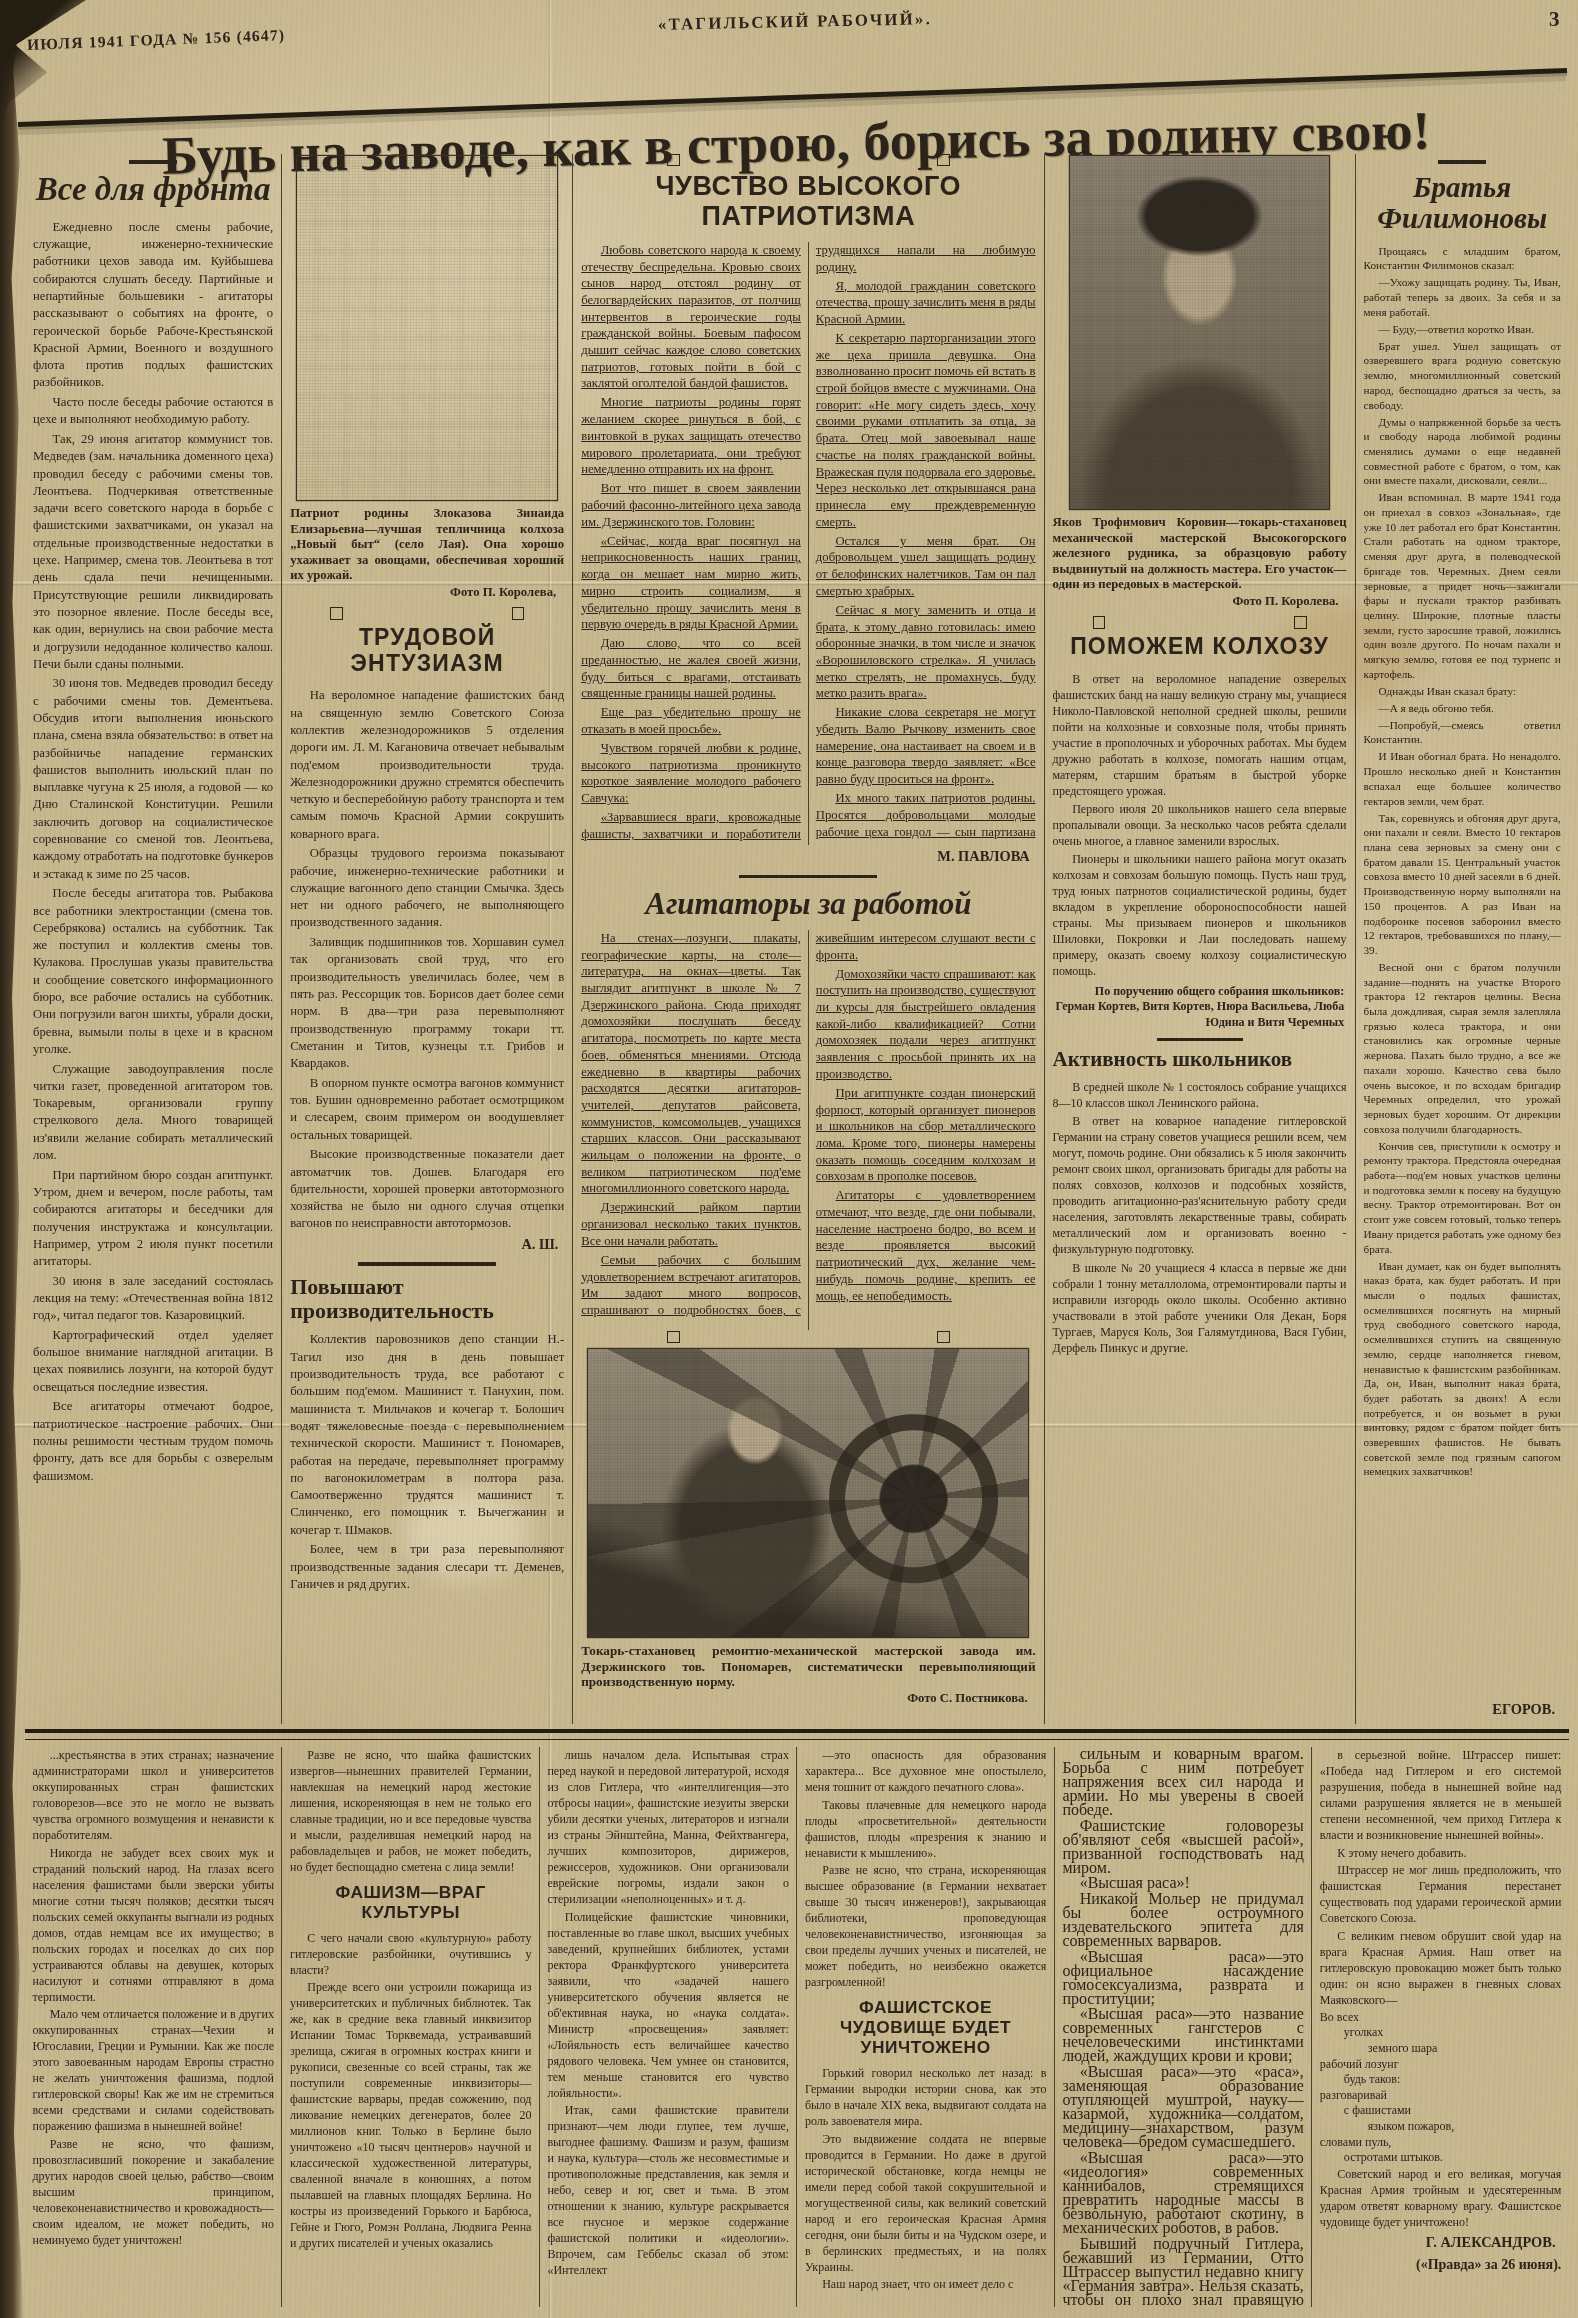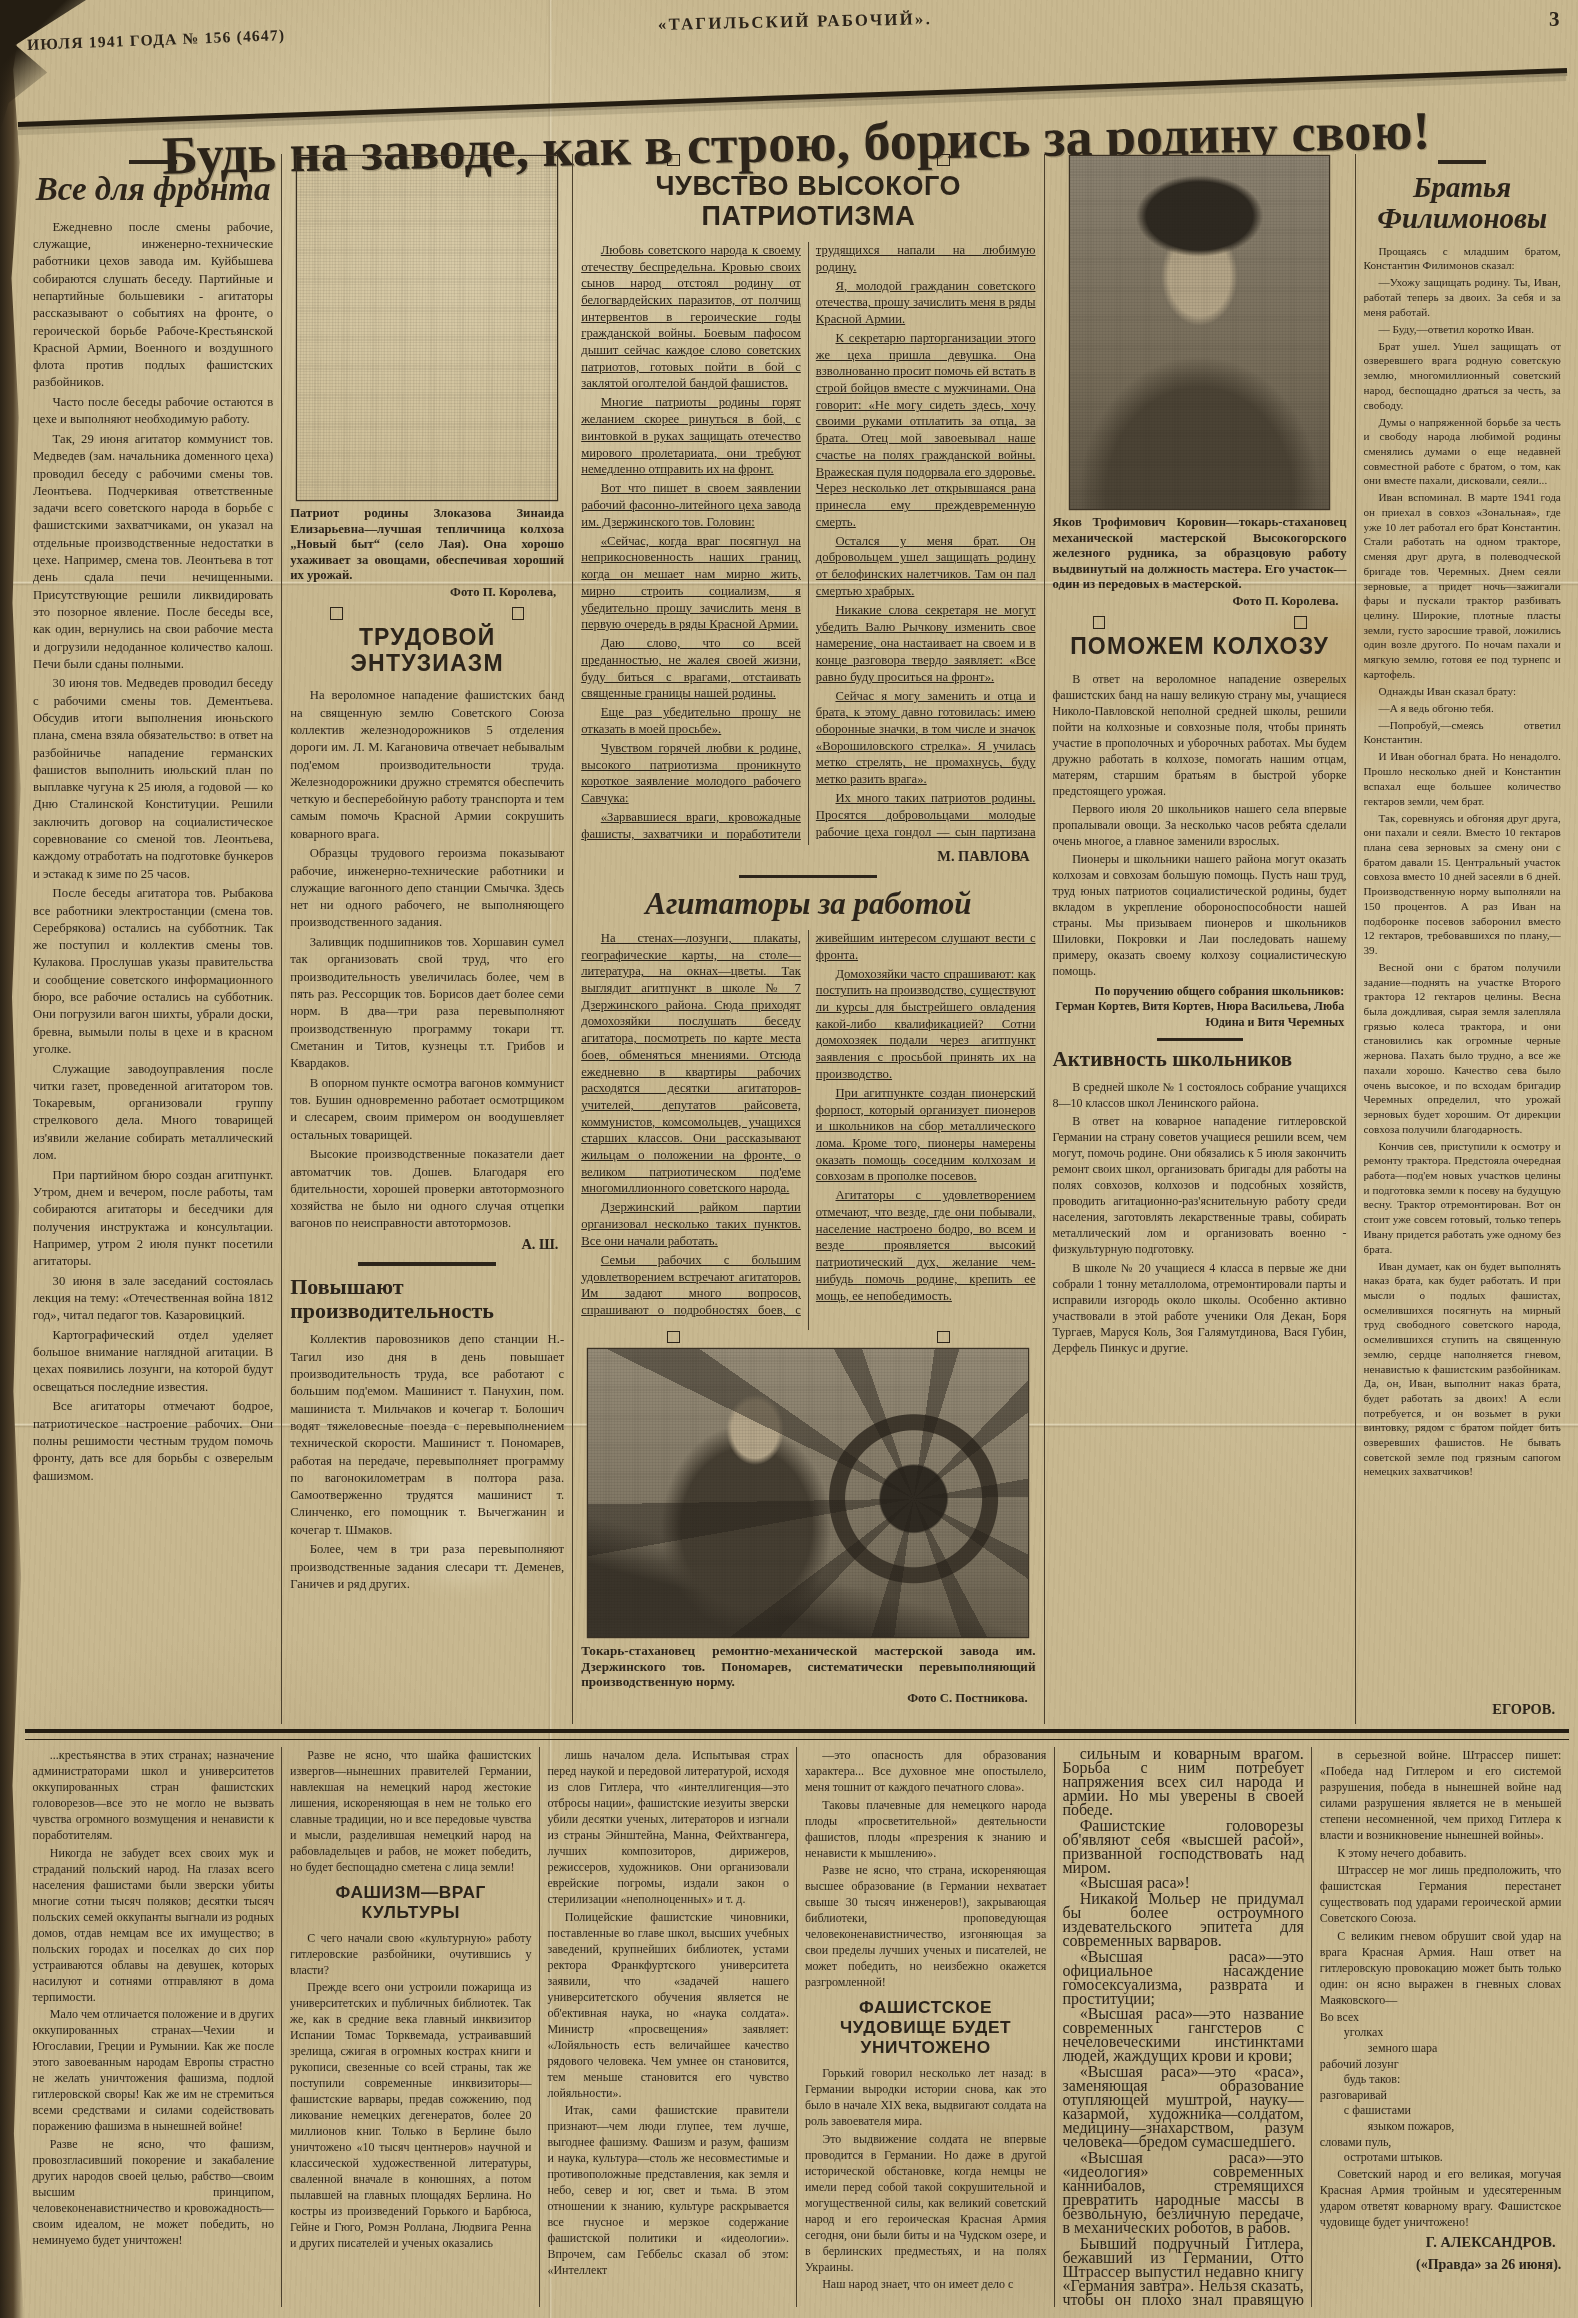--- a/index.html
+++ b/index.html
@@ -192,22 +192,22 @@
         <p class="para">Многие патриоты родины горят желанием скорее ринуться в бой, с винтовкой в руках защищать отечество мирового пролетариата, они требуют немедленно отправить их на фронт.</p>
         <p class="para">Вот что пишет в своем заявлении рабочий фасонно-литейного цеха завода им. Дзержинского тов. Головин:</p>
         <p class="para">«Сейчас, когда враг посягнул на неприкосновенность наших границ, когда он мешает нам мирно жить, мирно строить социализм, я убедительно прошу зачислить меня в первую очередь в ряды Красной Армии.</p>
         <p class="para">Даю слово, что со всей преданностью, не жалея своей жизни, буду биться с врагами, отстаивать священные границы нашей родины.</p>
         <p class="para">Еще раз убедительно прошу не отказать в моей просьбе».</p>
         <p class="para">Чувством горячей любви к родине, высокого патриотизма проникнуто короткое заявление молодого рабочего Савчука:</p>
         <p class="para">«Зарвавшиеся враги, кровожадные фашисты, захватчики и поработители трудящихся напали на любимую родину.</p>
         <p class="para">Я, молодой гражданин советского отечества, прошу зачислить меня в ряды Красной Армии.</p>
         <p class="para">К секретарю парторганизации этого же цеха пришла девушка. Она взволнованно просит помочь ей встать в строй бойцов вместе с мужчинами. Она говорит: «Не могу сидеть здесь, хочу своими руками отплатить за отца, за брата. Отец мой завоевывал наше счастье на полях гражданской войны. Вражеская пуля подорвала его здоровье. Через несколько лет открывшаяся рана принесла ему преждевременную смерть.</p>
         <p class="para">Остался у меня брат. Он добровольцем ушел защищать родину от белофинских налетчиков. Там он пал смертью храбрых.</p>
+        <p class="para">Сейчас я могу заменить и отца и брата, к этому давно готовилась: имею оборонные значки, в том числе и значок «Ворошиловского стрелка». Я училась метко стрелять, не промахнусь, буду метко разить врага».</p>
         <p class="para">Никакие слова секретаря не могут убедить Валю Рычкову изменить свое намерение, она настаивает на своем и в конце разговора твердо заявляет: «Все равно буду проситься на фронт».</p>
-        <p class="para">Сейчас я могу заменить и отца и брата, к этому давно готовилась: имею оборонные значки, в том числе и значок «Ворошиловского стрелка». Я училась метко стрелять, не промахнусь, буду метко разить врага».</p>
         <p class="para">Их много таких патриотов родины. Просятся добровольцами молодые рабочие цеха гондол — сын партизана Лабуховский, Силин, Душин, Корейко, Иванов, Репьев, Бессонов, Лопатин, Вахманина и многие, многие другие.</p>
       </div>
     <div class="byline">М. ПАВЛОВА</div>
     <div class="bar"></div>
     <h2 class="t-ital big">Агитаторы за работой</h2>
     <div class="twocol tc-mid">
         <p class="para">На стенах—лозунги, плакаты, географические карты, на столе—литература, на окнах—цветы. Так выглядит агитпункт в школе № 7 Дзержинского района. Сюда приходят домохозяйки послушать беседу агитатора, посмотреть по карте места боев, обменяться мнениями. Отсюда ежедневно в квартиры рабочих расходятся десятки агитаторов-учителей, депутатов райсовета, коммунистов, комсомольцев, учащихся старших классов. Они рассказывают жильцам о положении на фронте, о великом патриотическом под'еме многомиллионного советского народа.</p>
         <p class="para">Дзержинский райком партии организовал несколько таких пунктов. Все они начали работать.</p>
         <p class="para">Семьи рабочих с большим удовлетворением встречают агитаторов. Им задают много вопросов, спрашивают о подробностях боев, с живейшим интересом слушают вести с фронта.</p>
         <p class="para">Домохозяйки часто спрашивают: как поступить на производство, существуют ли курсы для быстрейшего овладения какой-либо квалификацией? Сотни домохозяек подали через агитпункт заявления с просьбой принять их на производство.</p>
@@ -314,21 +314,21 @@
   </div>
   <div class="bcol b5">
     <div>
         <p class="para">сильным и коварным врагом. Борьба с ним потребует напряжения всех сил народа и армии. Но мы уверены в своей победе.</p>
         <p class="para">Фашистские головорезы об'являют себя «высшей расой», призванной господствовать над миром.</p>
         <p class="para">«Высшая раса»!</p>
         <p class="para">Никакой Мольер не придумал бы более остроумного издевательского эпитета для современных варваров.</p>
         <p class="para">«Высшая раса»—это официальное насаждение гомосексуализма, разврата и проституции;</p>
         <p class="para">«Высшая раса»—это название современных гангстеров с нечеловеческими инстинктами людей, жаждущих крови и крови;</p>
         <p class="para">«Высшая раса»—это «раса», заменяющая образование отупляющей муштрой, науку—казармой, художника—солдатом, медицину—знахарством, разум человека—бредом сумасшедшего.</p>
-        <p class="para">«Высшая раса»—это «идеология» современных каннибалов, стремящихся превратить народные массы в безвольную, безличную передаче, в механических роботов, в рабов.</p>
+        <p class="para">«Высшая раса»—это «идеология» современных каннибалов, стремящихся превратить народные массы в безвольную, работают скотину, в механических роботов, в рабов.</p>
         <p class="para">Бывший подручный Гитлера, бежавший из Германии, Отто Штрассер выпустил недавно книгу «Германия завтра». Нельзя сказать, чтобы он плохо знал правящую гитлеровскую шайку, а также немецкую армию. И этот человек не возлагает больших надежд на гитлеризм</p>
       </div>
   </div>
   <div class="bcol b6">
     <div>
         <p class="para">в серьезной войне. Штрассер пишет: «Победа над Гитлером и его системой разрушения, победа в нынешней войне над силами разрушения является не в меньшей степени несомненной, чем приход Гитлера к власти и возникновение нынешней войны».</p>
         <p class="para">К этому нечего добавить.</p>
         <p class="para">Штрассер не мог лишь предположить, что фашистская Германия перестанет существовать под ударами героической армии Советского Союза.</p>
         <p class="para">С великим гневом обрушит свой удар на врага Красная Армия. Наш ответ на гитлеровскую провокацию может быть только один: он ясно выражен в гневных словах Маяковского—</p>
       </div>

